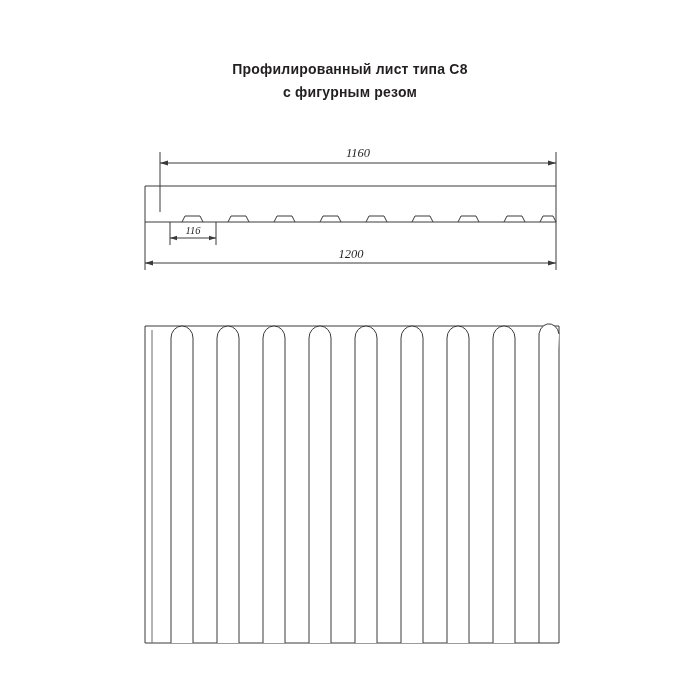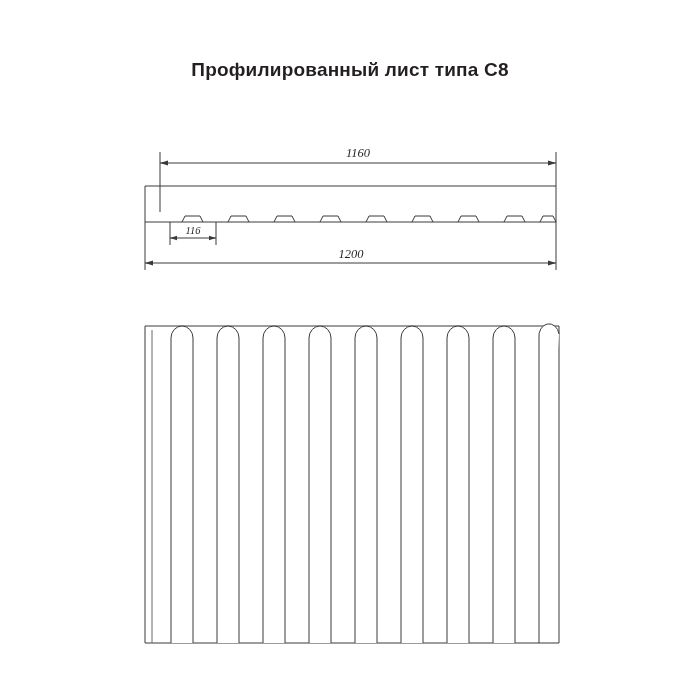--- a/index.html
+++ b/index.html
@@ -21,21 +21,21 @@
     height: 700px;
   }
   .title-block {
     position: absolute;
     top: 58px;
     left: 0;
     width: 700px;
     text-align: center;
   }
   .title-line {
-    font-size: 19px;
+    font-size: 14px;
     font-weight: bold;
     line-height: 23px;
     letter-spacing: 0.2px;
     color: #231f20;
   }
   .svg-wrap {
     position: absolute;
     top: 0;
     left: 0;
   }
@@ -45,20 +45,21 @@
     fill: #231f20;
   }
 </style>
 </head>
 <body>
 
 <div class="page">
 
   <div class="title-block">
     <div class="title-line">Профилированный лист типа С8</div>
+    <div class="title-line">с фигурным резом</div>
   </div>
 
   <svg class="svg-wrap" width="700" height="700" viewBox="0 0 700 700">
 
     <g stroke="#3a3a3a" fill="none" stroke-width="1" shape-rendering="geometricPrecision">
 
       <g>
 
         <path d="M 145 186 L 556 186 L 556 222 L 145 222 Z" fill="#ffffff" stroke="#3a3a3a"></path>
 

